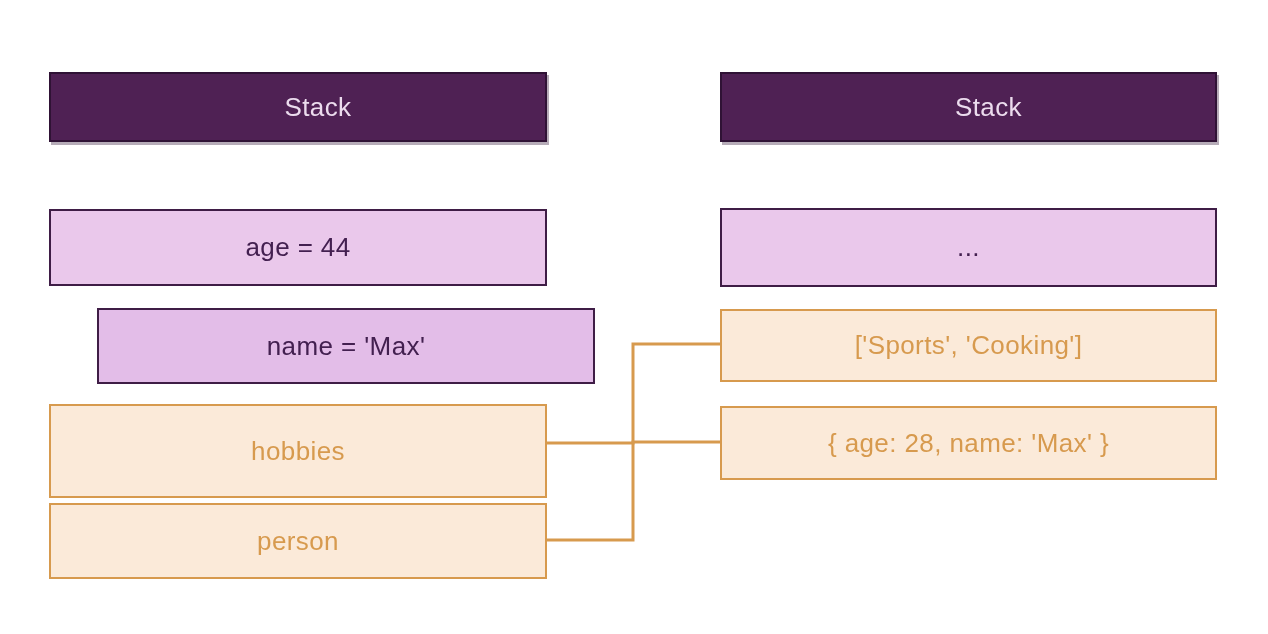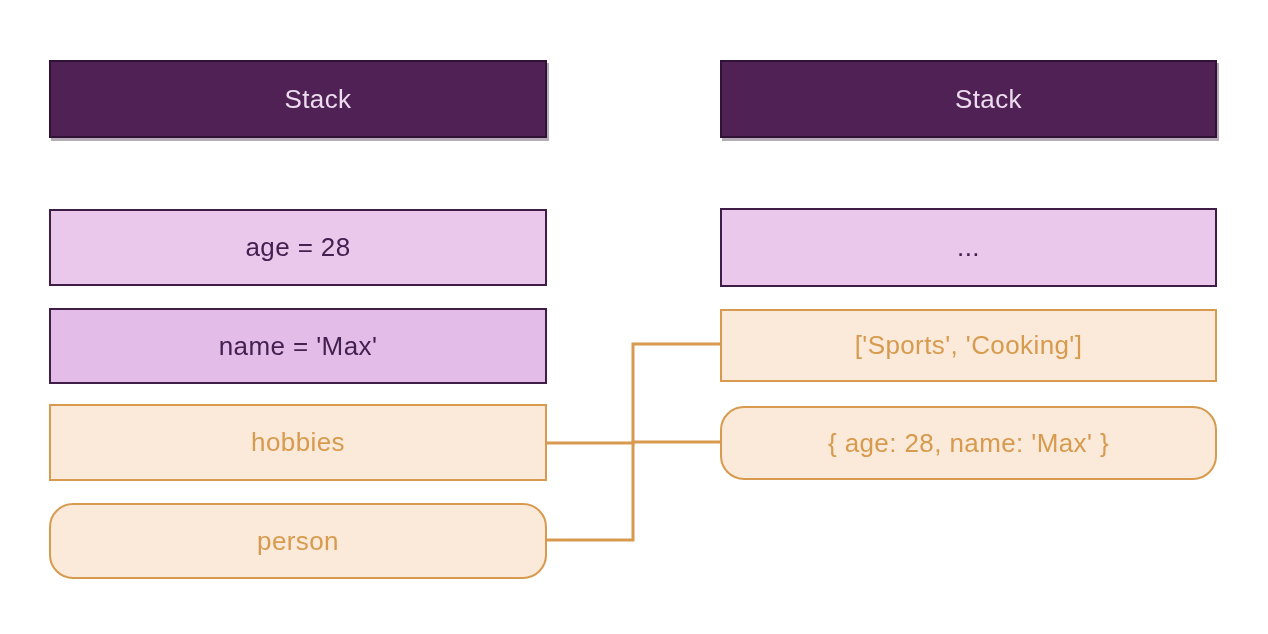--- a/index.html
+++ b/index.html
@@ -39,51 +39,51 @@
     background: var(--header_bg, #4f2154);
     border: 2px solid var(--header_border, #2f1235);
     box-shadow: 2px 3px 0 rgba(47, 18, 53, 0.35);
     color: var(--header_text, #ecdcee);
   }
   .purple {
     background: var(--purple_bg, #eac8eb);
     border: 2px solid var(--purple_border, #3f1d46);
     color: var(--purple_text, #432050);
   }
-  .purple.alt { background: var(--purple_bg_alt, #e3bde8); }
+  .purple.alt { background: var(--purple_bg_alt, #e3bde8); margin-left: 48px; }
   .orange {
     background: var(--orange_bg, #fbead9);
     border: 2px solid var(--orange_border, #d79a4e);
     color: var(--orange_text, #d79a4e);
   }
 
-  .r-header { top: 60px;  height: 78px; padding-left: 40px; }
+  .r-header { top: 72px;  height: 70px; padding-left: 40px; }
   .rl1 { top: 209px; height: 77px; }
   .rl2 { top: 308px; height: 76px; }
-  .rl3 { top: 404px; height: 77px; }
-  .rl4 { top: 503px; height: 76px; border-radius: 24px; }
+  .rl3 { top: 404px; height: 94px; }
+  .rl4 { top: 503px; height: 76px; }
   .rr1 { top: 208px; height: 79px; }
   .rr2 { top: 309px; height: 73px; justify-content: center; }
-  .rr3 { top: 406px; height: 74px; border-radius: 24px; }
+  .rr3 { top: 406px; height: 74px; }
 </style>
 </head>
 <body>
 
 <div class="canvas">
 
   <svg class="wires" viewBox="0 0 1268 634" xmlns="http://www.w3.org/2000/svg">
     <path d="M 546 443 H 633 V 344 H 723"></path>
     <path d="M 546 540 H 633 V 442 H 723"></path>
   </svg>
 
   <div class="box header col-left r-header">
     <span>Stack</span>
   </div>
   <div class="box purple col-left rl1">
-    <span>age = 28</span>
+    <span>age = 44</span>
   </div>
   <div class="box purple alt col-left rl2">
     <span>name = 'Max'</span>
   </div>
   <div class="box orange col-left rl3">
     <span>hobbies</span>
   </div>
   <div class="box orange col-left rl4">
     <span>person</span>
   </div>

